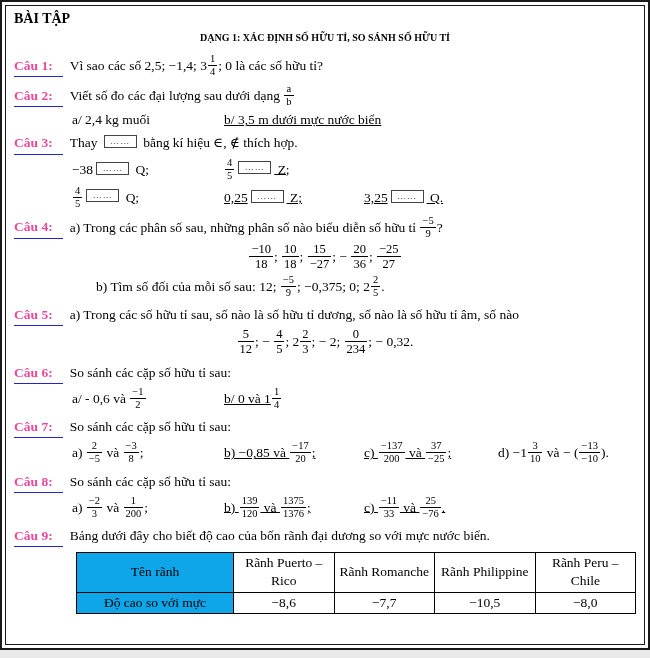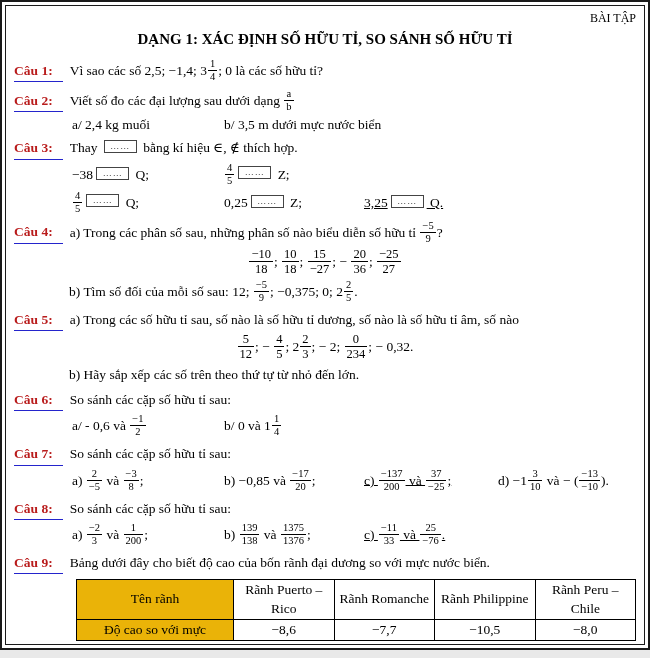--- a/index.html
+++ b/index.html
@@ -9,34 +9,34 @@
     font-size:13.5px;color:#000;
   }
   .outer{
     box-sizing:border-box;width:650px;height:650px;background:#fff;
     border:2px solid #1a1a1a;padding:3px;
   }
   .inner{
     box-sizing:border-box;height:100%;background:#fff;
     border:1.5px solid #1a1a1a;padding:2px 8px 0 8px;overflow:hidden;
   }
-  .title{text-align:right;font-weight:normal;font-size:12px;margin:3px 0 5px;}
-  .subtitle{text-align:center;font-weight:bold;font-size:15px;margin:0 0 11px;}
+  .title{text-align:left;font-weight:bold;font-size:14px;margin:3px 0 5px;}
+  .subtitle{text-align:center;font-weight:bold;font-size:10px;margin:0 0 11px;}
   .q{margin:0 0 5px;}
   .line{margin:2px 0;line-height:1.5;}
   .qlabel{
-    color:#b91c1c;font-weight:bold;display:inline-block;
+    color:#ec4899;font-weight:bold;display:inline-block;
     border-bottom:1.5px solid #2424cc;padding-right:10px;margin-right:7px;
   }
-  .indent{margin-left:55px;}
+  .indent{margin-left:82px;}
   .center{text-align:center;}
   .cells{display:flex;align-items:center;margin:3px 0 3px 58px;}
   .cells > span{flex:0 0 auto;white-space:nowrap;}
   .cells > span:nth-child(1){width:152px;}
-  .cells > span:nth-child(2){width:140px;}
+  .cells > span:nth-child(2){width:140px;text-decoration:underline;}
   .cells > span:nth-child(3){width:134px;text-decoration:underline;}
   .cells > span:nth-child(4){flex:1;}
   .frac{
     display:inline-block;vertical-align:middle;text-align:center;
     font-size:10.5px;line-height:1.15;padding:0 1px;position:relative;top:-1px;
   }
   .frac .num{display:block;border-bottom:1px solid #000;padding:0 2px;}
   .frac .den{display:block;padding:0 2px;}
   .center .frac{font-size:12.5px;}
   .box{
@@ -45,21 +45,21 @@
     letter-spacing:1px;overflow:hidden;vertical-align:-1px;margin:0 3px;
   }
   table.trench{
     border-collapse:collapse;margin:4px 0 0 62px;width:560px;
     font-size:13.5px;table-layout:fixed;
   }
   table.trench td{
     border:1px solid #000;text-align:center;padding:1px 2px;
     background:#fff;line-height:1.35;
   }
-  table.trench td.rowhead{background:#eab308;width:152px;}
+  table.trench td.rowhead{background:#0ea5e9;width:152px;}
 </style>
 </head>
 <body>
 
 <div class="outer">
   <div class="inner">
     <div class="title">BÀI TẬP</div>
     <div class="subtitle">DẠNG 1: XÁC ĐỊNH SỐ HỮU TỈ, SO SÁNH SỐ HỮU TỈ</div>
     <div id="questions">
         <div class="q">
@@ -85,21 +85,20 @@
           </div>
         </div>
         <div class="q">
           <div class="line"><span class="qlabel">Câu 4:</span>a) Trong các phân số sau, những phân số nào biểu diễn số hữu tỉ <span class="frac"><span class="num">−5</span><span class="den">9</span></span>?</div>
           <div class="line center"><span class="frac"><span class="num">−10</span><span class="den">18</span></span>; <span class="frac"><span class="num">10</span><span class="den">18</span></span>; <span class="frac"><span class="num">15</span><span class="den">−27</span></span>; − <span class="frac"><span class="num">20</span><span class="den">36</span></span>; <span class="frac"><span class="num">−25</span><span class="den">27</span></span></div>
           <div class="line indent">b) Tìm số đối của mỗi số sau: 12; <span class="frac"><span class="num">−5</span><span class="den">9</span></span>; −0,375; 0; 2<span class="frac"><span class="num">2</span><span class="den">5</span></span>.</div>
         </div>
         <div class="q">
           <div class="line"><span class="qlabel">Câu 5:</span>a) Trong các số hữu tỉ sau, số nào là số hữu tỉ dương, số nào là số hữu tỉ âm, số nào</div>
           <div class="line center"><span class="frac"><span class="num">5</span><span class="den">12</span></span>; − <span class="frac"><span class="num">4</span><span class="den">5</span></span>; 2<span class="frac"><span class="num">2</span><span class="den">3</span></span>; − 2; <span class="frac"><span class="num">0</span><span class="den">234</span></span>; − 0,32.</div>
-          <div class="line indent">b) Hãy sắp xếp các số trên theo thứ tự từ nhỏ đến lớn.</div>
         </div>
         <div class="q">
           <div class="line"><span class="qlabel">Câu 6:</span>So sánh các cặp số hữu tỉ sau:</div>
           <div class="cells">
             <span class="cell">a/ - 0,6 và <span class="frac"><span class="num">−1</span><span class="den">2</span></span></span>
             <span class="cell">b/ 0 và 1<span class="frac"><span class="num">1</span><span class="den">4</span></span></span>
           </div>
         </div>
         <div class="q">
           <div class="line"><span class="qlabel">Câu 7:</span>So sánh các cặp số hữu tỉ sau:</div>
@@ -107,21 +106,21 @@
             <span class="cell">a) <span class="frac"><span class="num">2</span><span class="den">−5</span></span> và <span class="frac"><span class="num">−3</span><span class="den">8</span></span>;</span>
             <span class="cell">b) −0,85 và <span class="frac"><span class="num">−17</span><span class="den">20</span></span>;</span>
             <span class="cell">c) <span class="frac"><span class="num">−137</span><span class="den">200</span></span> và <span class="frac"><span class="num">37</span><span class="den">−25</span></span>;</span>
             <span class="cell">d) −1<span class="frac"><span class="num">3</span><span class="den">10</span></span> và − (<span class="frac"><span class="num">−13</span><span class="den">−10</span></span>).</span>
           </div>
         </div>
         <div class="q">
           <div class="line"><span class="qlabel">Câu 8:</span>So sánh các cặp số hữu tỉ sau:</div>
           <div class="cells">
             <span class="cell">a) <span class="frac"><span class="num">−2</span><span class="den">3</span></span> và <span class="frac"><span class="num">1</span><span class="den">200</span></span>;</span>
-            <span class="cell">b) <span class="frac"><span class="num">139</span><span class="den">138</span></span> và <span class="frac"><span class="num">1375</span><span class="den">1376</span></span>;</span>
+            <span class="cell">b) <span class="frac"><span class="num">139</span><span class="den">120</span></span> và <span class="frac"><span class="num">1375</span><span class="den">1376</span></span>;</span>
             <span class="cell">c) <span class="frac"><span class="num">−11</span><span class="den">33</span></span> và <span class="frac"><span class="num">25</span><span class="den">−76</span></span>.</span>
           </div>
         </div>
         <div class="q">
           <div class="line"><span class="qlabel">Câu 9:</span>Bảng dưới đây cho biết độ cao của bốn rãnh đại dương so với mực nước biển.</div>
         </div>
       </div>
     <table class="trench">
       <tbody id="trench-tbody">
           <tr>

